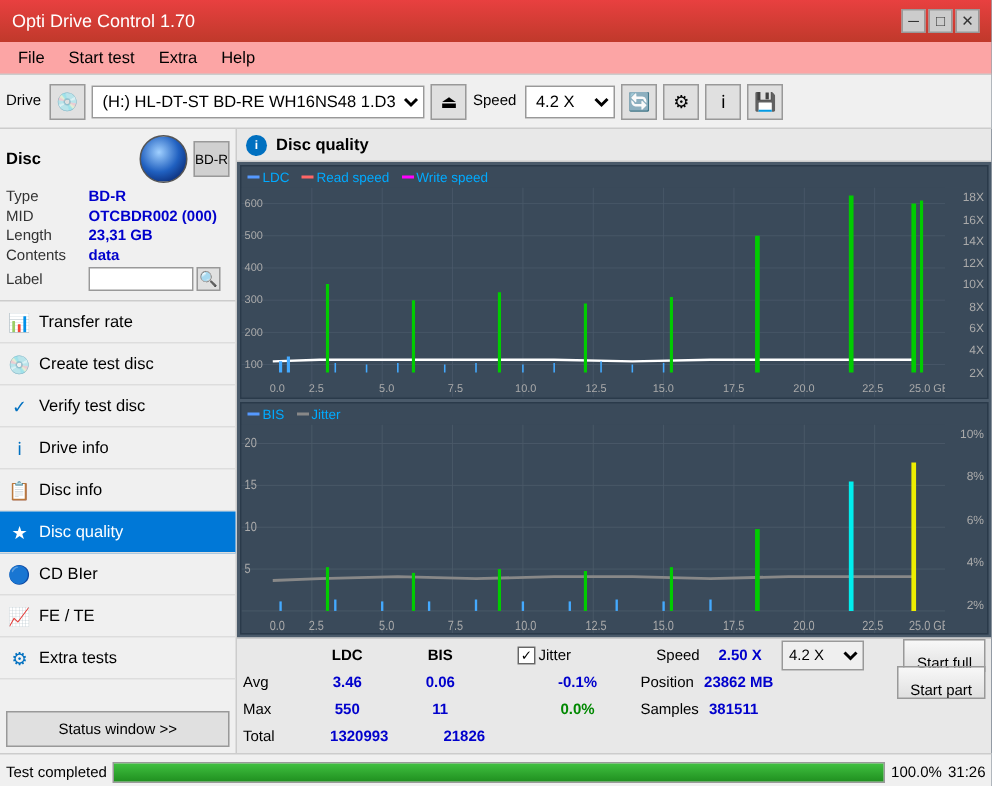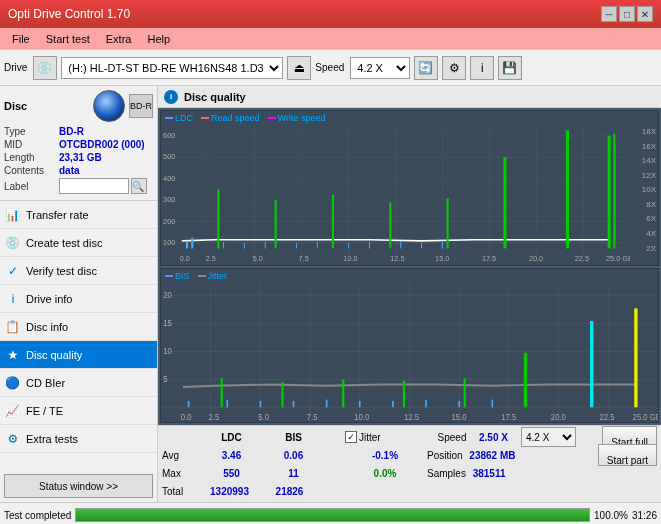--- a/index.html
+++ b/index.html
@@ -594,20 +594,27 @@
             <text x="132" y="108" fill="#aaa" font-size="7">7.5</text>
             <text x="175" y="108" fill="#aaa" font-size="7">10.0</text>
             <text x="220" y="108" fill="#aaa" font-size="7">12.5</text>
             <text x="263" y="108" fill="#aaa" font-size="7">15.0</text>
             <text x="308" y="108" fill="#aaa" font-size="7">17.5</text>
             <text x="353" y="108" fill="#aaa" font-size="7">20.0</text>
             <text x="397" y="108" fill="#aaa" font-size="7">22.5</text>
             <text x="427" y="108" fill="#aaa" font-size="7">25.0 GB</text>
           </svg>
 
+          <div class="y-axis-right" style="padding-bottom:14px;">
+            <span>10%</span>
+            <span>8%</span>
+            <span>6%</span>
+            <span>4%</span>
+            <span>2%</span>
+          </div>
         </div>
       </div>
 
     </div>
 
     <div class="stats-bar">
 
       <div style="display:flex; align-items:center; font-size:10px; height:18px; gap:2px;">
         <span style="width:35px;"></span>
         <span style="width:65px; text-align:center; font-weight:bold;">LDC</span>
@@ -644,21 +651,21 @@
         <span style="width:35px;">Max</span>
         <span style="width:65px; text-align:center; color:#0000cc; font-weight:bold;">550</span>
         <span style="width:55px; text-align:center; color:#0000cc; font-weight:bold;">11</span>
         <span style="width:20px;"></span>
         <span style="width:80px; text-align:center; color:#008800; font-weight:bold;">0.0%</span>
         <span style="width:90px;">
           <span>Samples</span>
           <span style="color:#0000cc;font-weight:bold;margin-left:4px;">381511</span>
         </span>
       </div>
-      <div style="display:flex; align-items:center; font-size:10px; height:18px; gap:0;">
+      <div style="display:flex; align-items:center; font-size:10px; height:18px; gap:10px;">
         <span style="width:35px;">Total</span>
         <span style="width:65px; text-align:center; color:#0000cc; font-weight:bold;">1320993</span>
         <span style="width:55px; text-align:center; color:#0000cc; font-weight:bold;">21826</span>
       </div>
     </div>
 
   </div>
 </div>
 
 <div class="bottom-bar">

